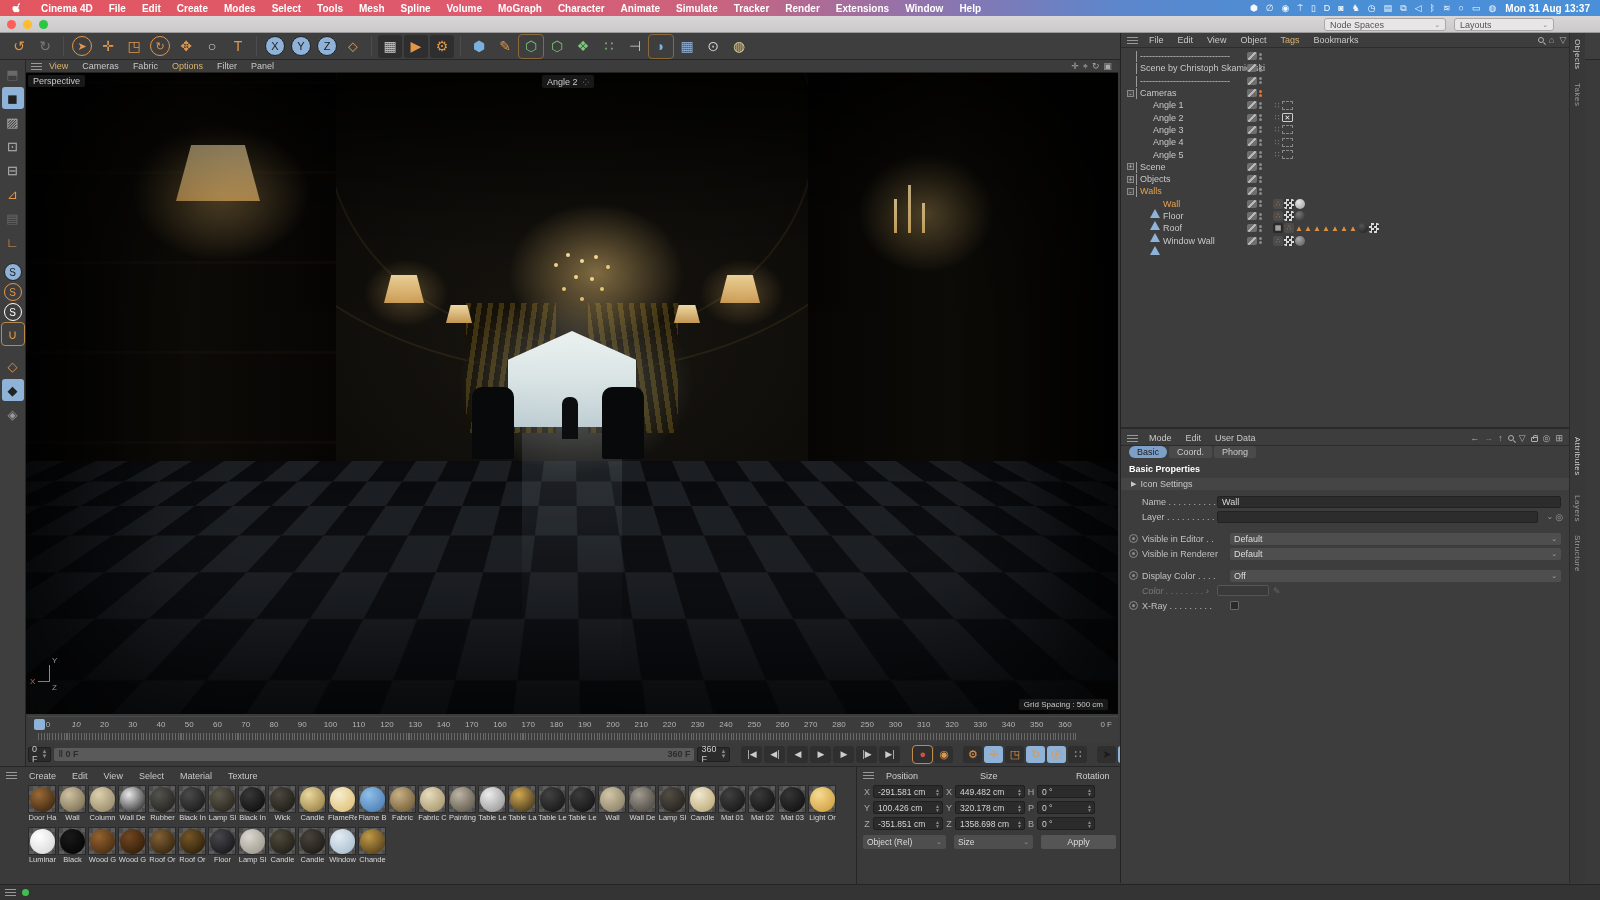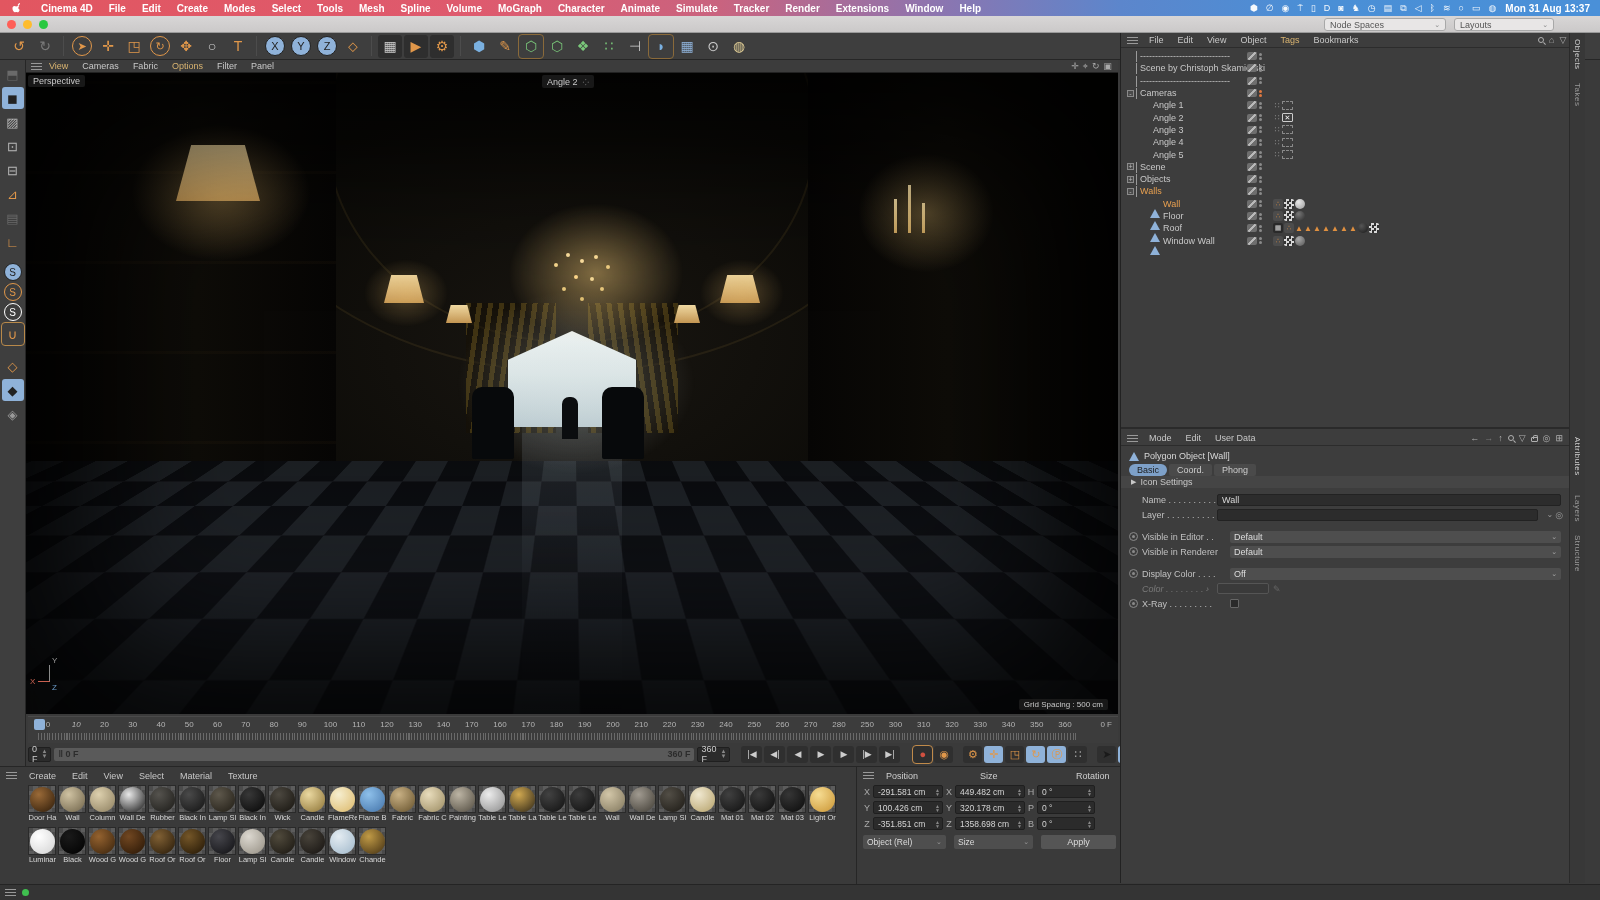--- a/index.html
+++ b/index.html
@@ -1072,29 +1072,26 @@
           <span>←</span>
           <span style="color:#777;">→</span>
           <span>↑</span>
           <span class="icon-mag"></span>
           <span>▽</span>
           <span class="icon-lock"></span>
           <span>◎</span>
           <span>⊞</span>
         </span>
       </div>
-      <div id="am-title">
-        <span class="icon-poly" style="border-bottom-color:#8fb2d9;"></span>
-        <span>Polygon Object [Wall]</span>
-      </div>
       <div id="am-tabs">
           <div class="atab sel">Basic</div>
           <div class="atab">Coord.</div>
           <div class="atab">Phong</div>
         </div>
+      <div id="am-sect">Basic Properties</div>
       <div id="icon-settings">
         <span style="font-size:7px;margin-right:4px;">▶</span>
           <span>Icon Settings</span>
       </div>
       <div id="am-fields">
           <div class="arow">
             <div class="albl ind">Name . . . . . . . . . .</div>
             <div class="afield">Wall</div>
           </div>
           <div class="arow">

